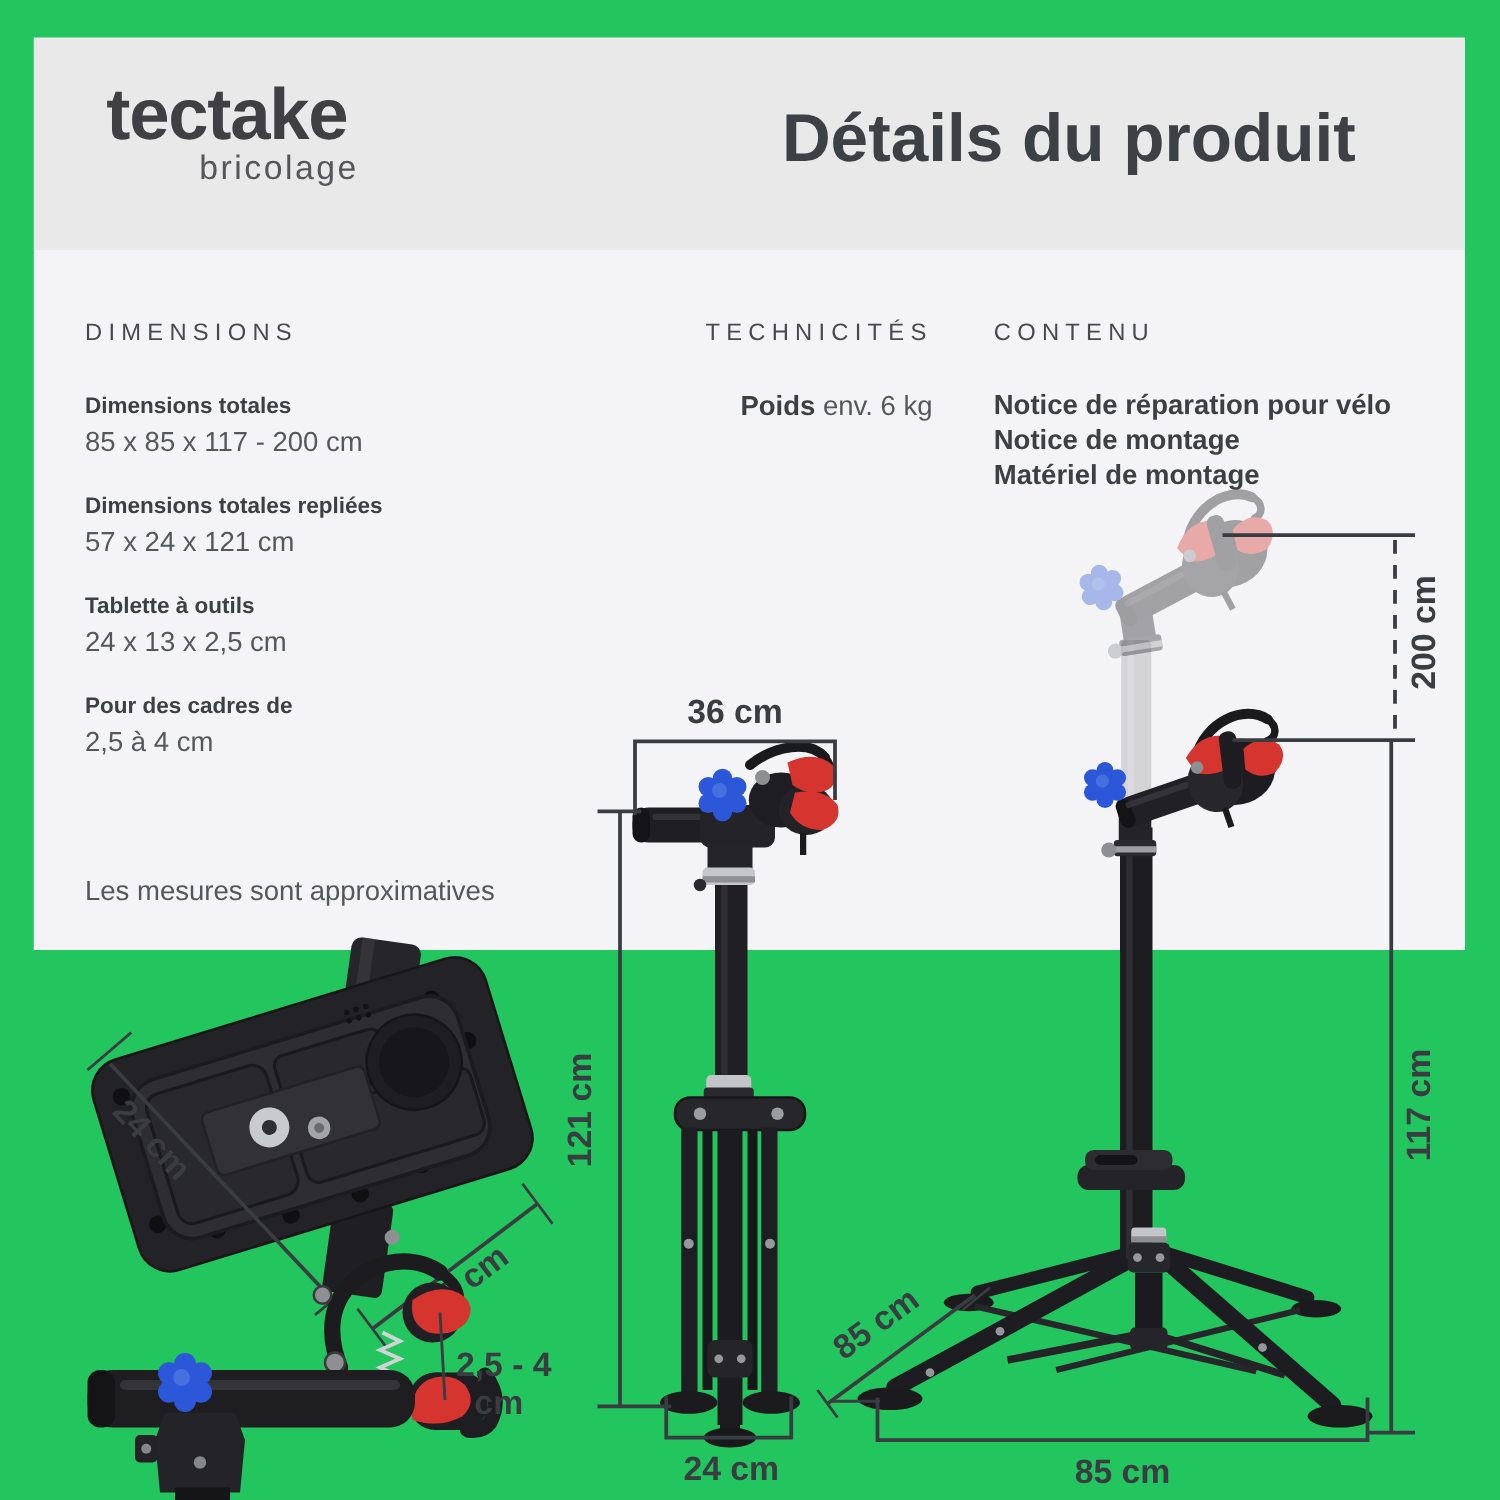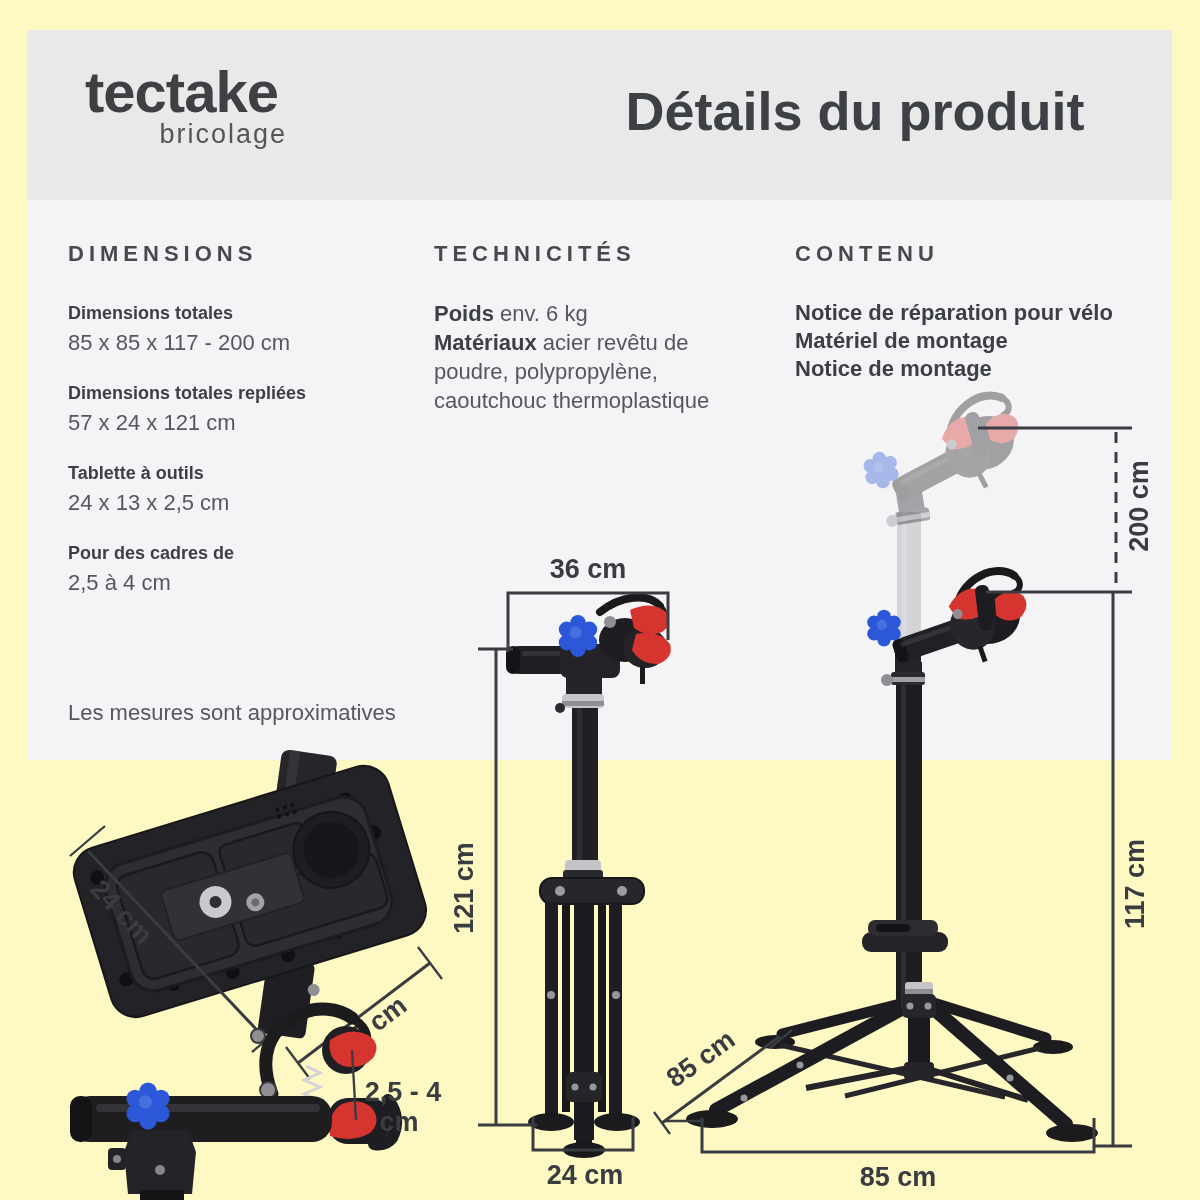--- a/index.html
+++ b/index.html
@@ -1,31 +1,31 @@
 <!DOCTYPE html>
 <html><head>
 <meta charset="utf-8">
 <style>
   html,body{margin:0;padding:0;background:#ffffff;}
-  .page{position:relative;width:1200px;height:1200px;background:#fef9c3;
+  .page{position:relative;width:1200px;height:1200px;background:#22c55e;
         font-family:"Liberation Sans",sans-serif;overflow:hidden;}
   .header-panel{position:absolute;left:27px;top:30px;width:1145px;height:170px;background:#e9e9ea;}
   .main-panel{position:absolute;left:27px;top:200px;width:1145px;height:560px;background:#f4f4f6;}
 
   .logo{position:absolute;left:85px;top:62px;width:202px;}
   .logo-main{font-size:58px;font-weight:700;color:#3f3f44;letter-spacing:-1px;line-height:1.05;}
   .logo-sub{font-size:27px;font-weight:400;color:#55555a;letter-spacing:2px;text-align:right;margin-top:-4px;}
 
   .title{position:absolute;left:555px;top:80px;width:600px;margin:0;text-align:center;
          font-size:54px;font-weight:700;color:#3d4045;}
 
   .col{position:absolute;top:240px;}
-  .col h2{margin:1px 0 32px 0;font-size:22px;font-weight:700;letter-spacing:5px;color:#47494c;}
+  .col h2{margin:16px 0 32px 0;font-size:19px;font-weight:400;letter-spacing:5px;color:#47494c;}
   .col-dimensions{left:68px;width:330px;}
-  .col-tech{left:434px;width:312px;}
+  .col-tech{left:434px;width:312px;text-align:right;}
   .col-contenu{left:795px;width:395px;}
 
   .dim-item{margin-bottom:22px;}
   .dim-label{font-size:18px;font-weight:700;color:#3c3f44;line-height:29px;}
   .dim-value{font-size:22px;font-weight:400;color:#54575c;line-height:29px;}
 
   .tech-text{margin:0;font-size:22px;color:#54575c;line-height:29px;}
   .tech-text strong{color:#3c3f44;}
 
   .content-line{font-size:22px;font-weight:700;color:#3c3f44;line-height:28px;white-space:nowrap;}
@@ -70,28 +70,27 @@
       <div class="dim-label">Pour des cadres de</div>
       <div class="dim-value">2,5 à 4 cm</div>
     </div>
   </section>
 
   <div class="note">Les mesures sont approximatives</div>
 
   <section class="col col-tech">
     <h2>TECHNICITÉS</h2>
     <p class="tech-text"><strong>Poids</strong> <span>env. 6 kg</span></p>
-    <p class="tech-text"><strong>Matériaux</strong> <span>acier revêtu de poudre, polypropylène, caoutchouc thermoplastique</span></p>
   </section>
 
   <section class="col col-contenu">
     <h2>CONTENU</h2>
     <div class="content-line">Notice de réparation pour vélo</div>
+    <div class="content-line">Notice de montage</div>
     <div class="content-line">Matériel de montage</div>
-    <div class="content-line">Notice de montage</div>
   </section>
 
   <svg class="illustrations" width="1200" height="1200" viewBox="0 0 1200 1200">
     <defs>
       <g id="knob-shape">
         <circle cx="0" cy="-11" r="6.5" fill="#2b57d8"></circle>
         <circle cx="9.5" cy="-5.5" r="6.5" fill="#2b57d8"></circle>
         <circle cx="9.5" cy="5.5" r="6.5" fill="#2b57d8"></circle>
         <circle cx="0" cy="11" r="6.5" fill="#2b57d8"></circle>
         <circle cx="-9.5" cy="5.5" r="6.5" fill="#2b57d8"></circle>

